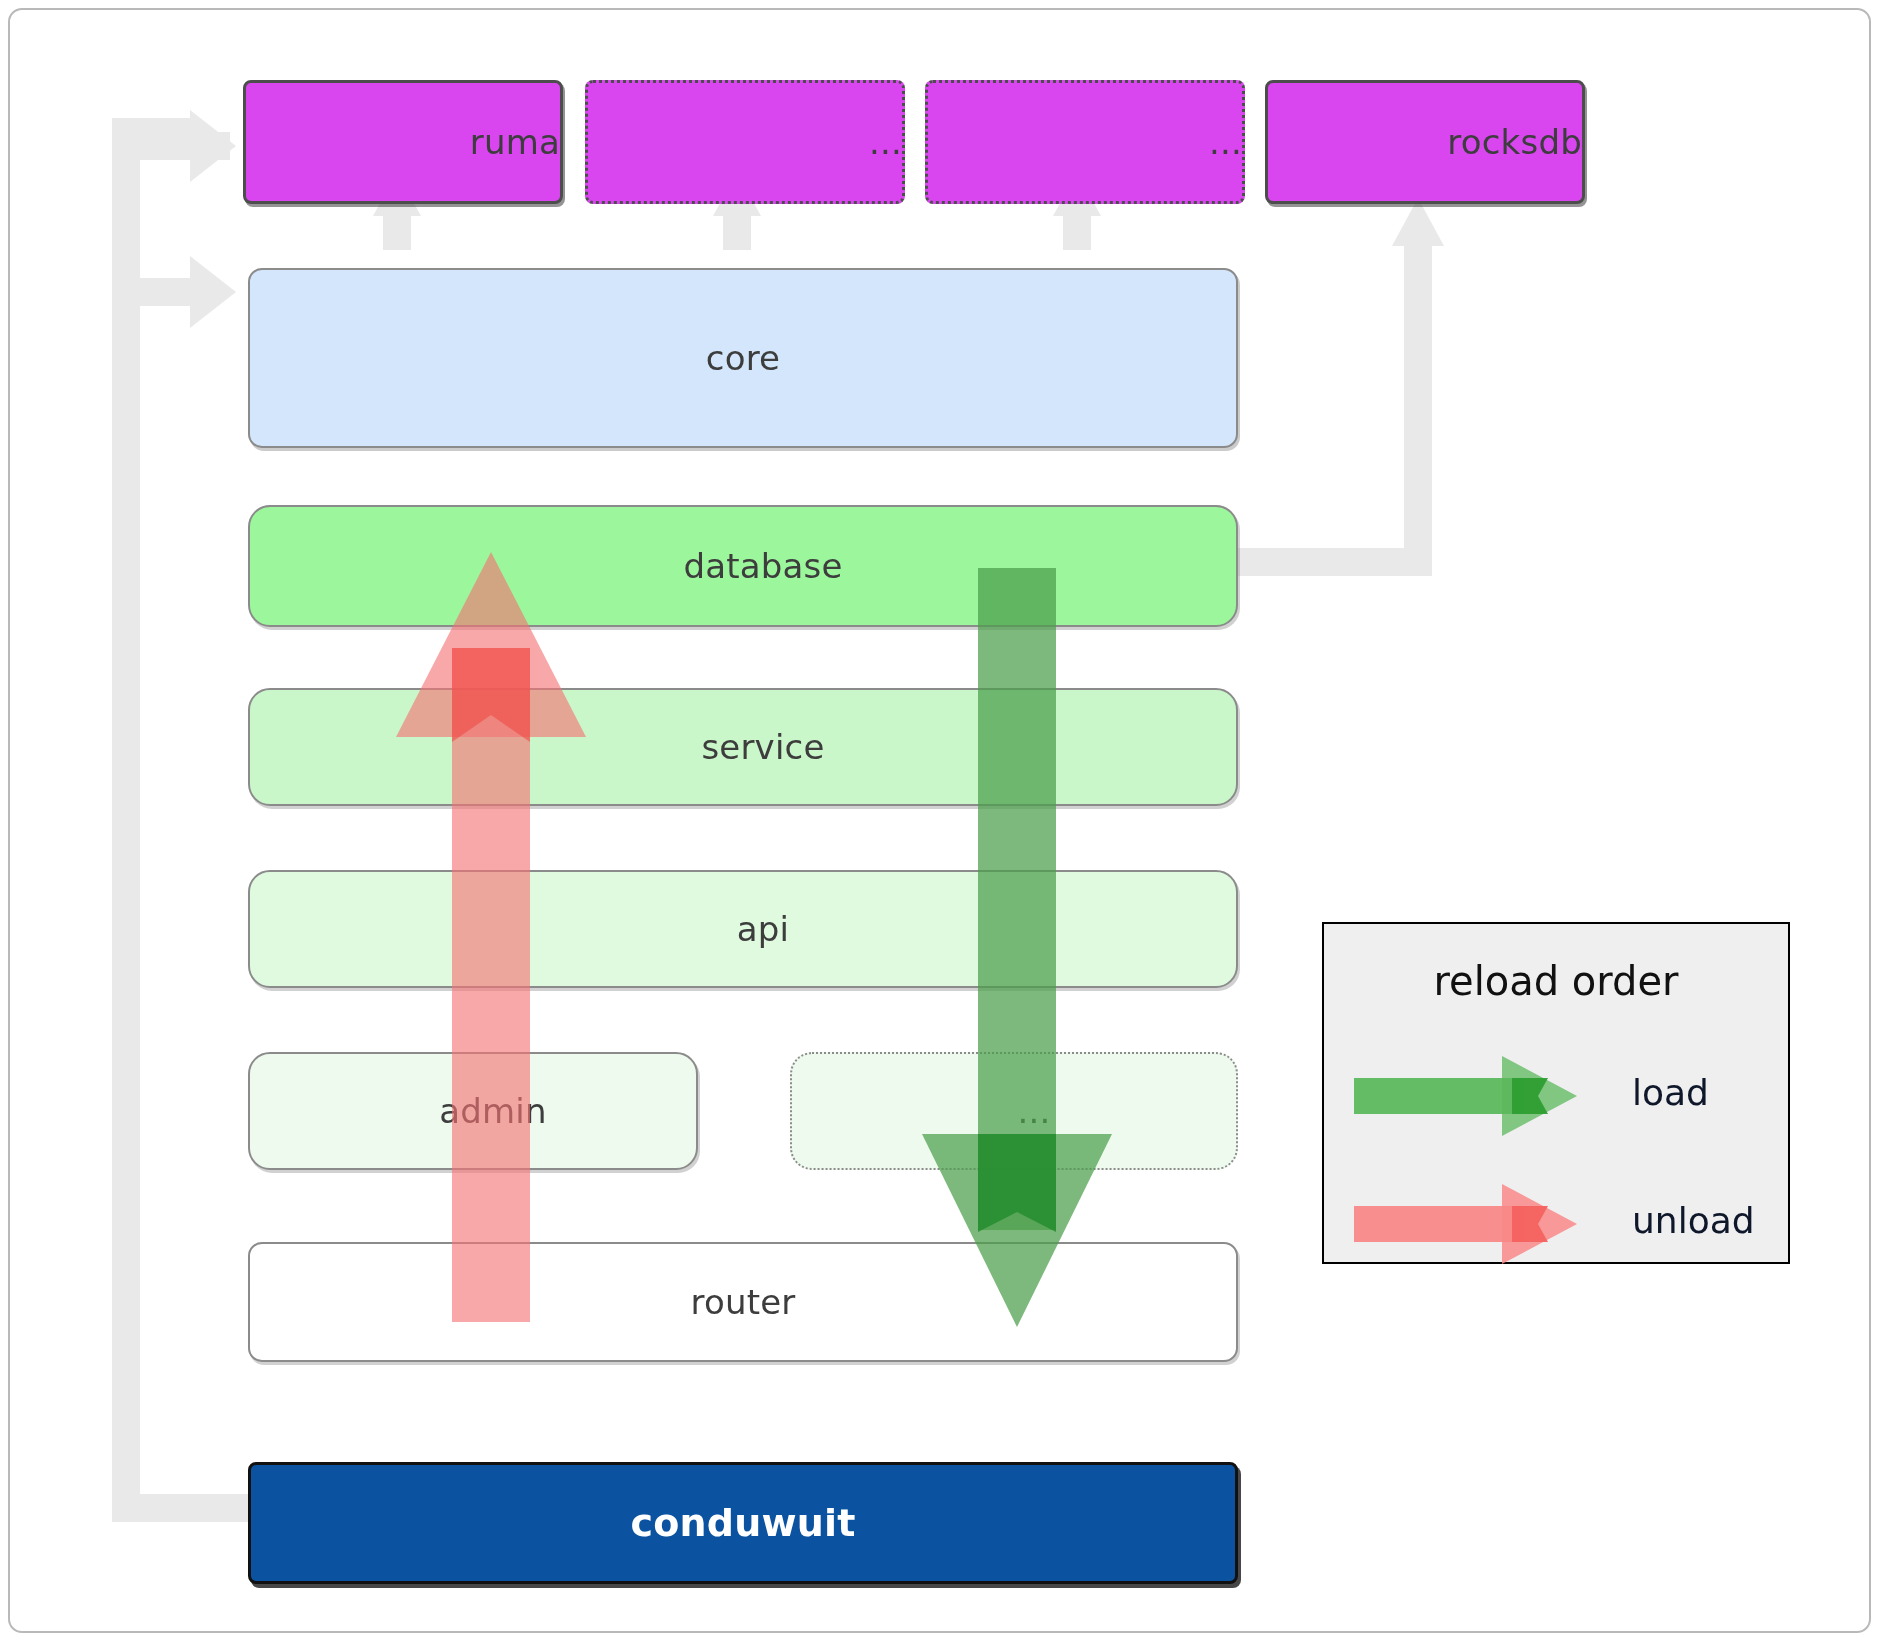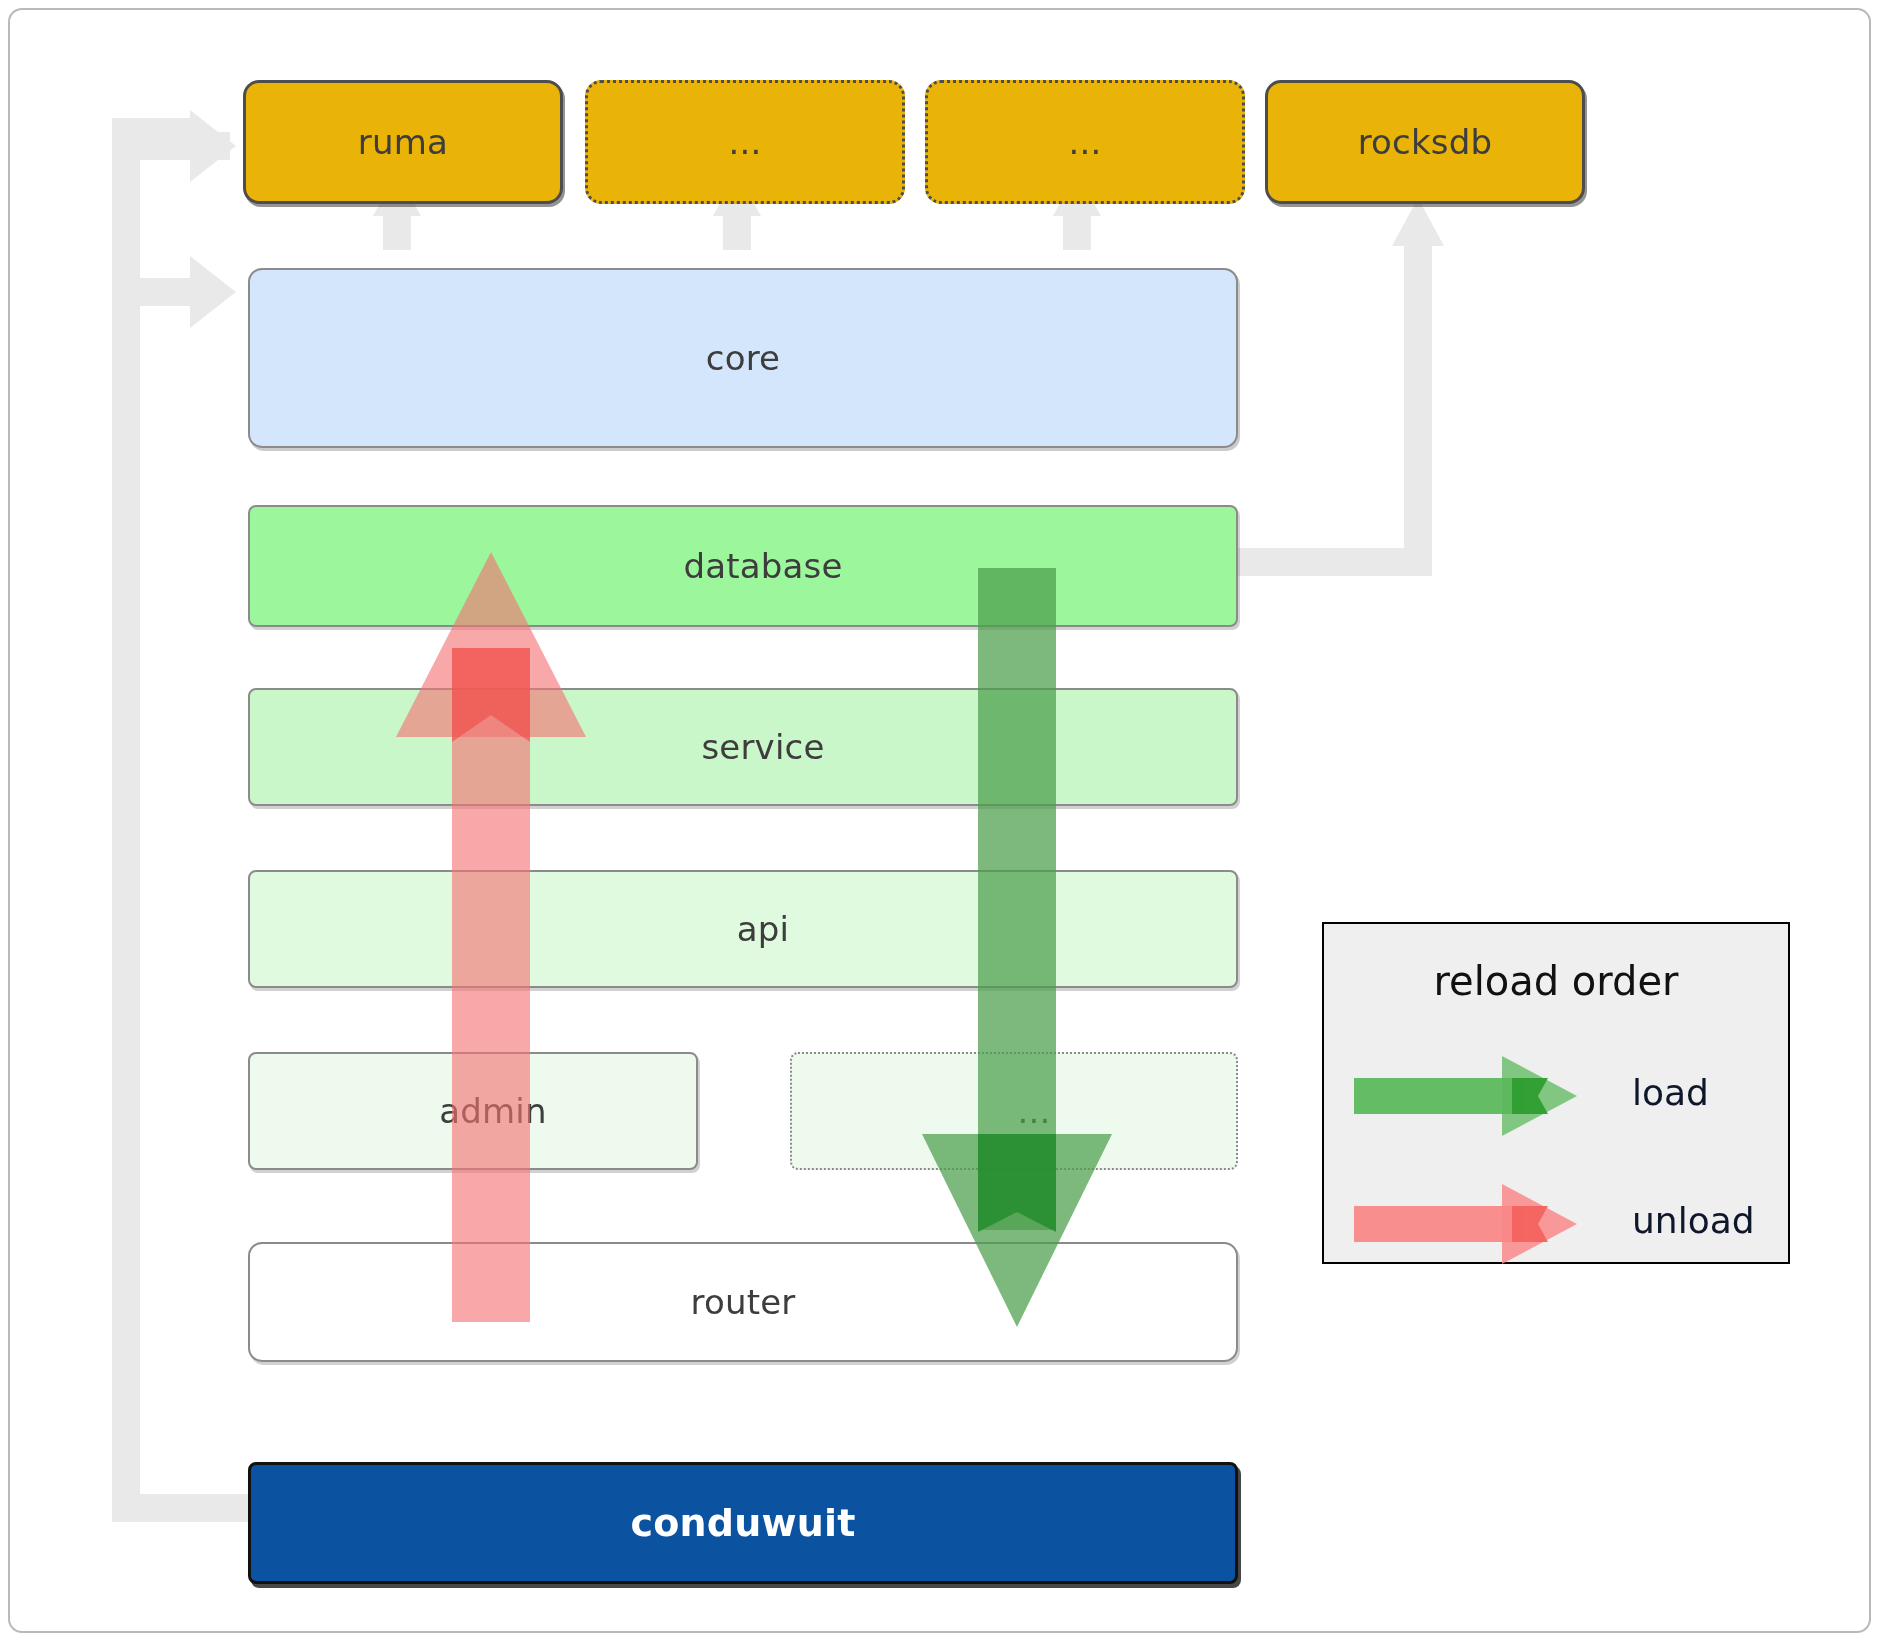--- a/index.html
+++ b/index.html
@@ -21,38 +21,39 @@
   }
   .node{
     position:absolute;
     box-sizing:border-box;
     display:flex;align-items:center;justify-content:center;
     font-size:34px;
     color:#3d3d3d;
     letter-spacing:.2px;
   }
   .node.dep{
-    background:#eab308;
+    background:#d946ef;
     border:3px solid #4d4d4d;
-    border-radius:16px;
+    border-radius:8px;
     box-shadow:2px 3px 0 rgba(60,60,60,.55);
+    justify-content:flex-end;
   }
   .node.dep.dotted{
     border:3px dotted #4d4d4d;
     box-shadow:none;
   }
   .node.core{
     background:#d4e6fb;
     border:2px solid #8b8b8b;
     border-radius:14px;
     box-shadow:2px 3px 0 rgba(140,140,140,.45);
   }
   .node.lvl{
     border:2px solid #8b8b8b;
-    border-radius:8px;
+    border-radius:22px;
     box-shadow:2px 3px 0 rgba(140,140,140,.4);
     padding-left:40px;
   }
   .node.lvl.dotted{
     border:2px dotted #8b8b8b;
     box-shadow:none;
   }
   .node.plain{
     background:#ffffff;
     border:2px solid #8b8b8b;

